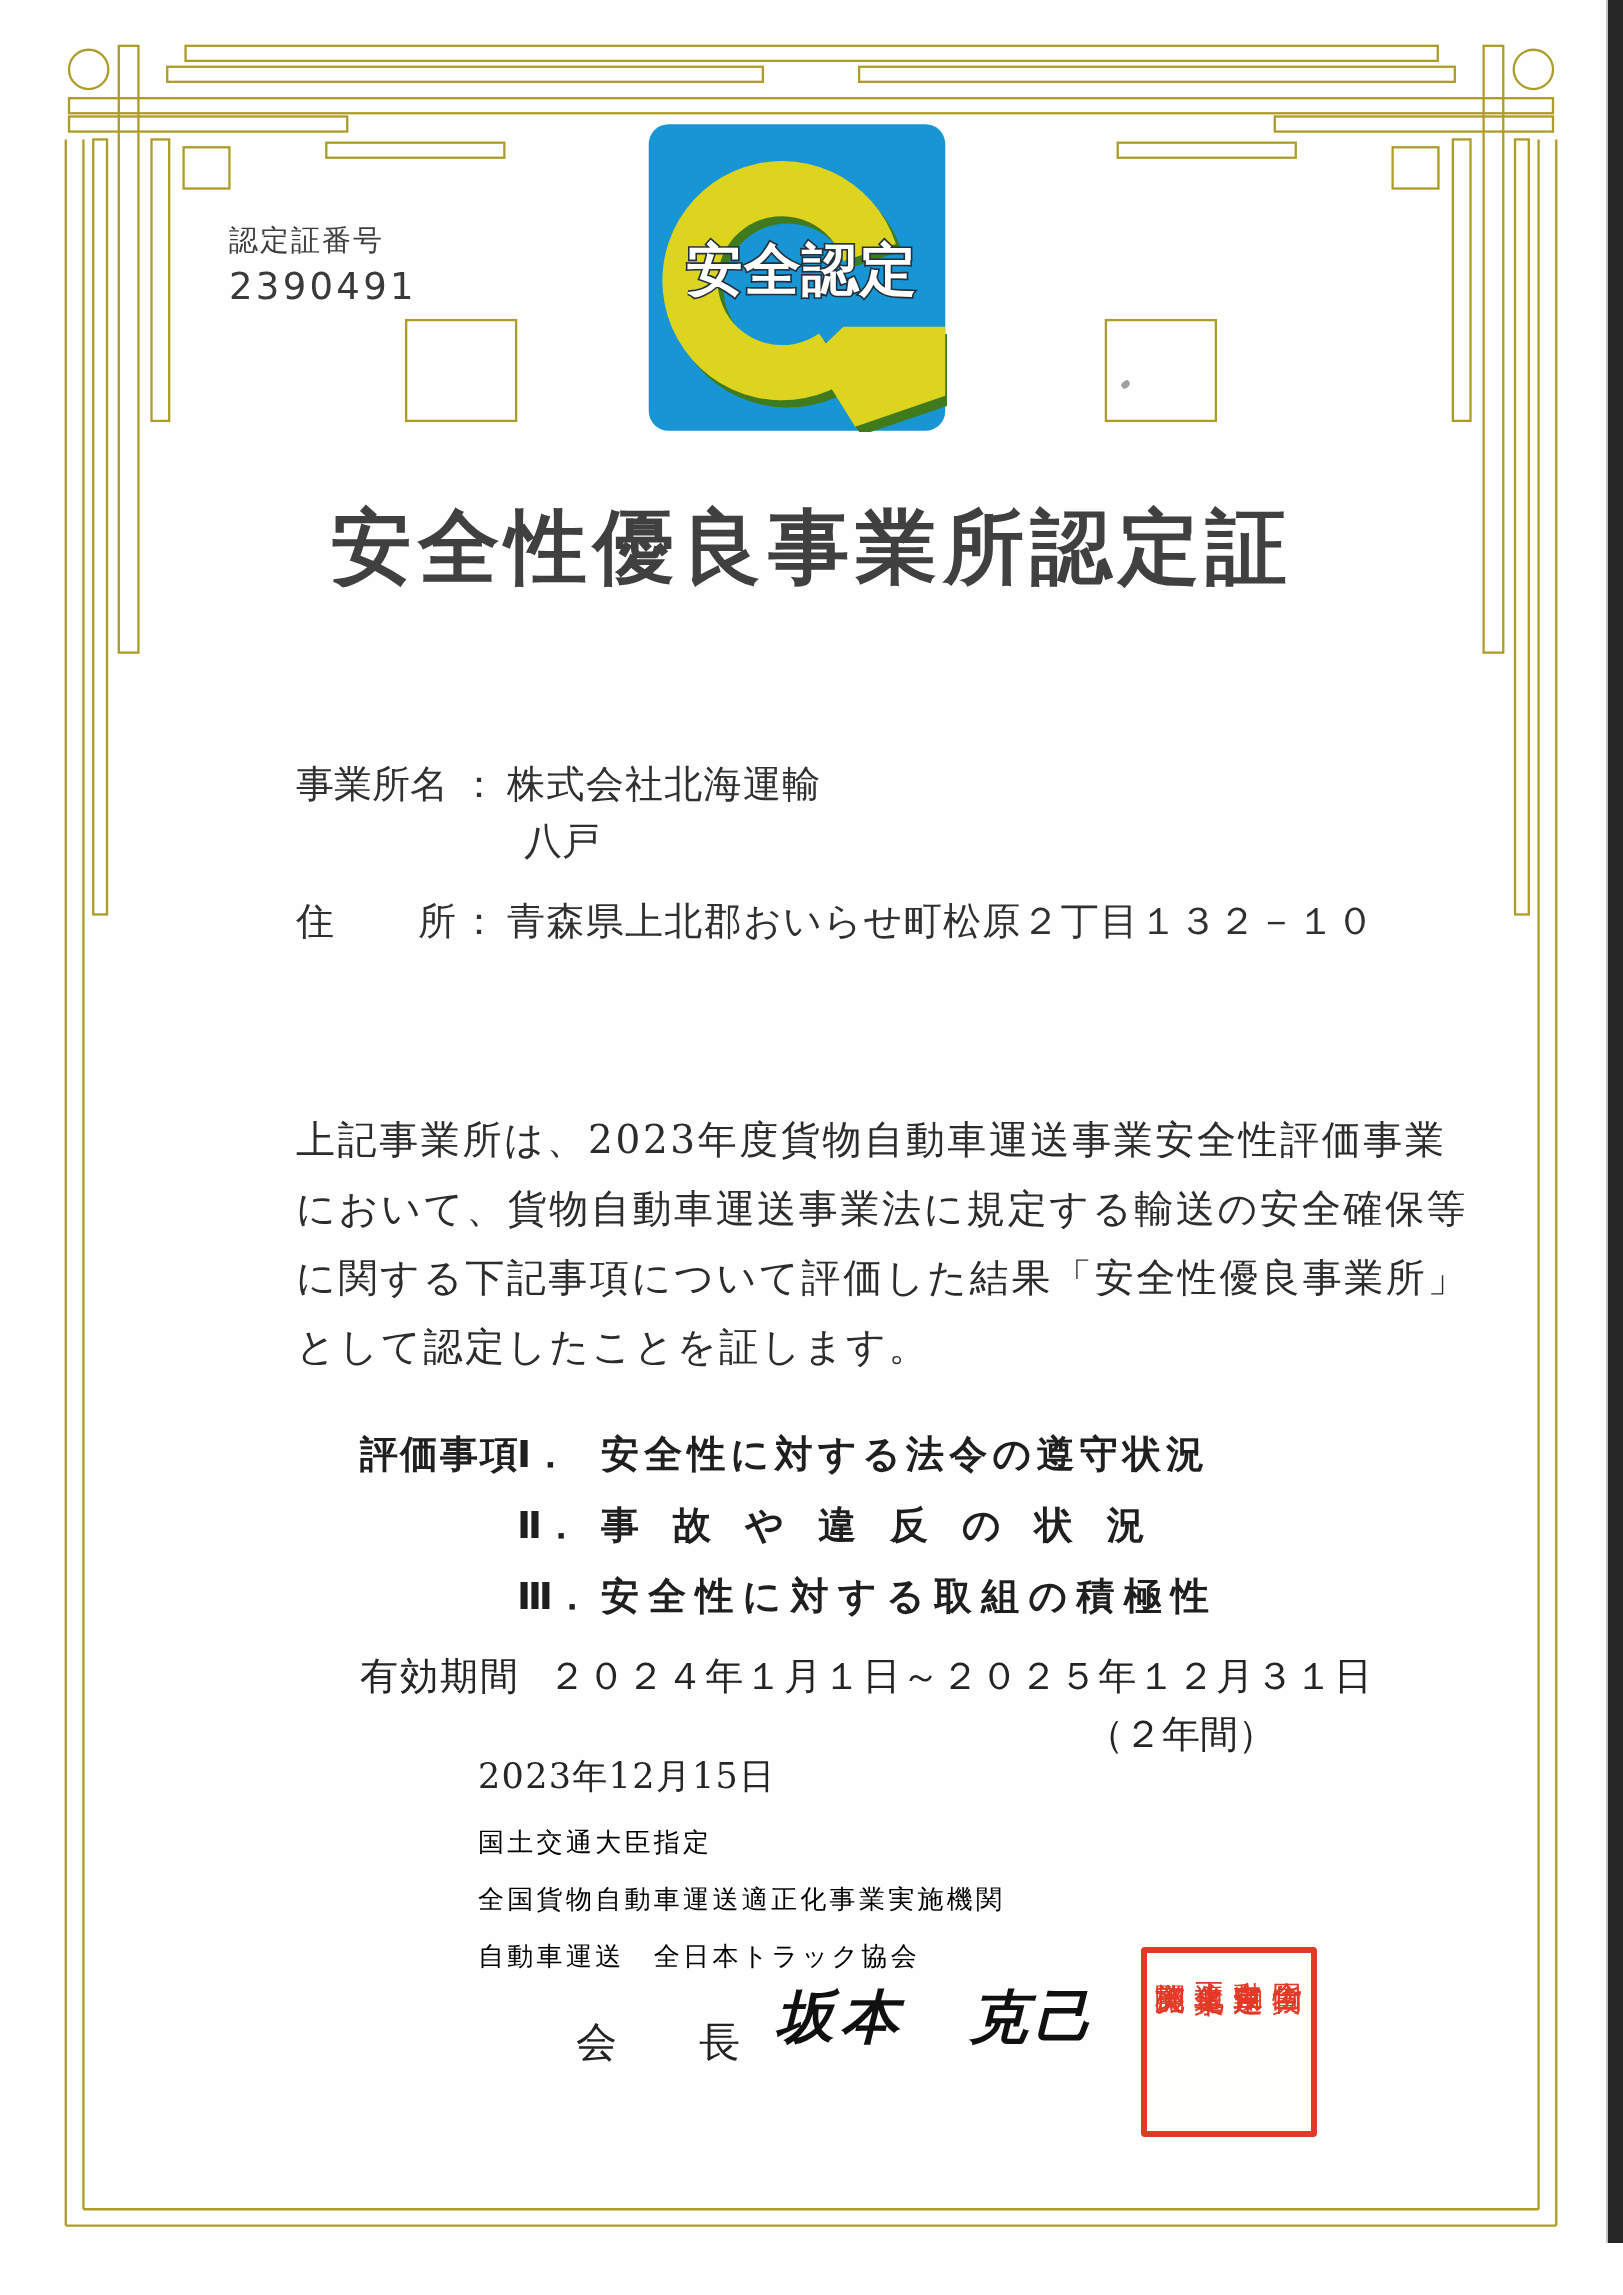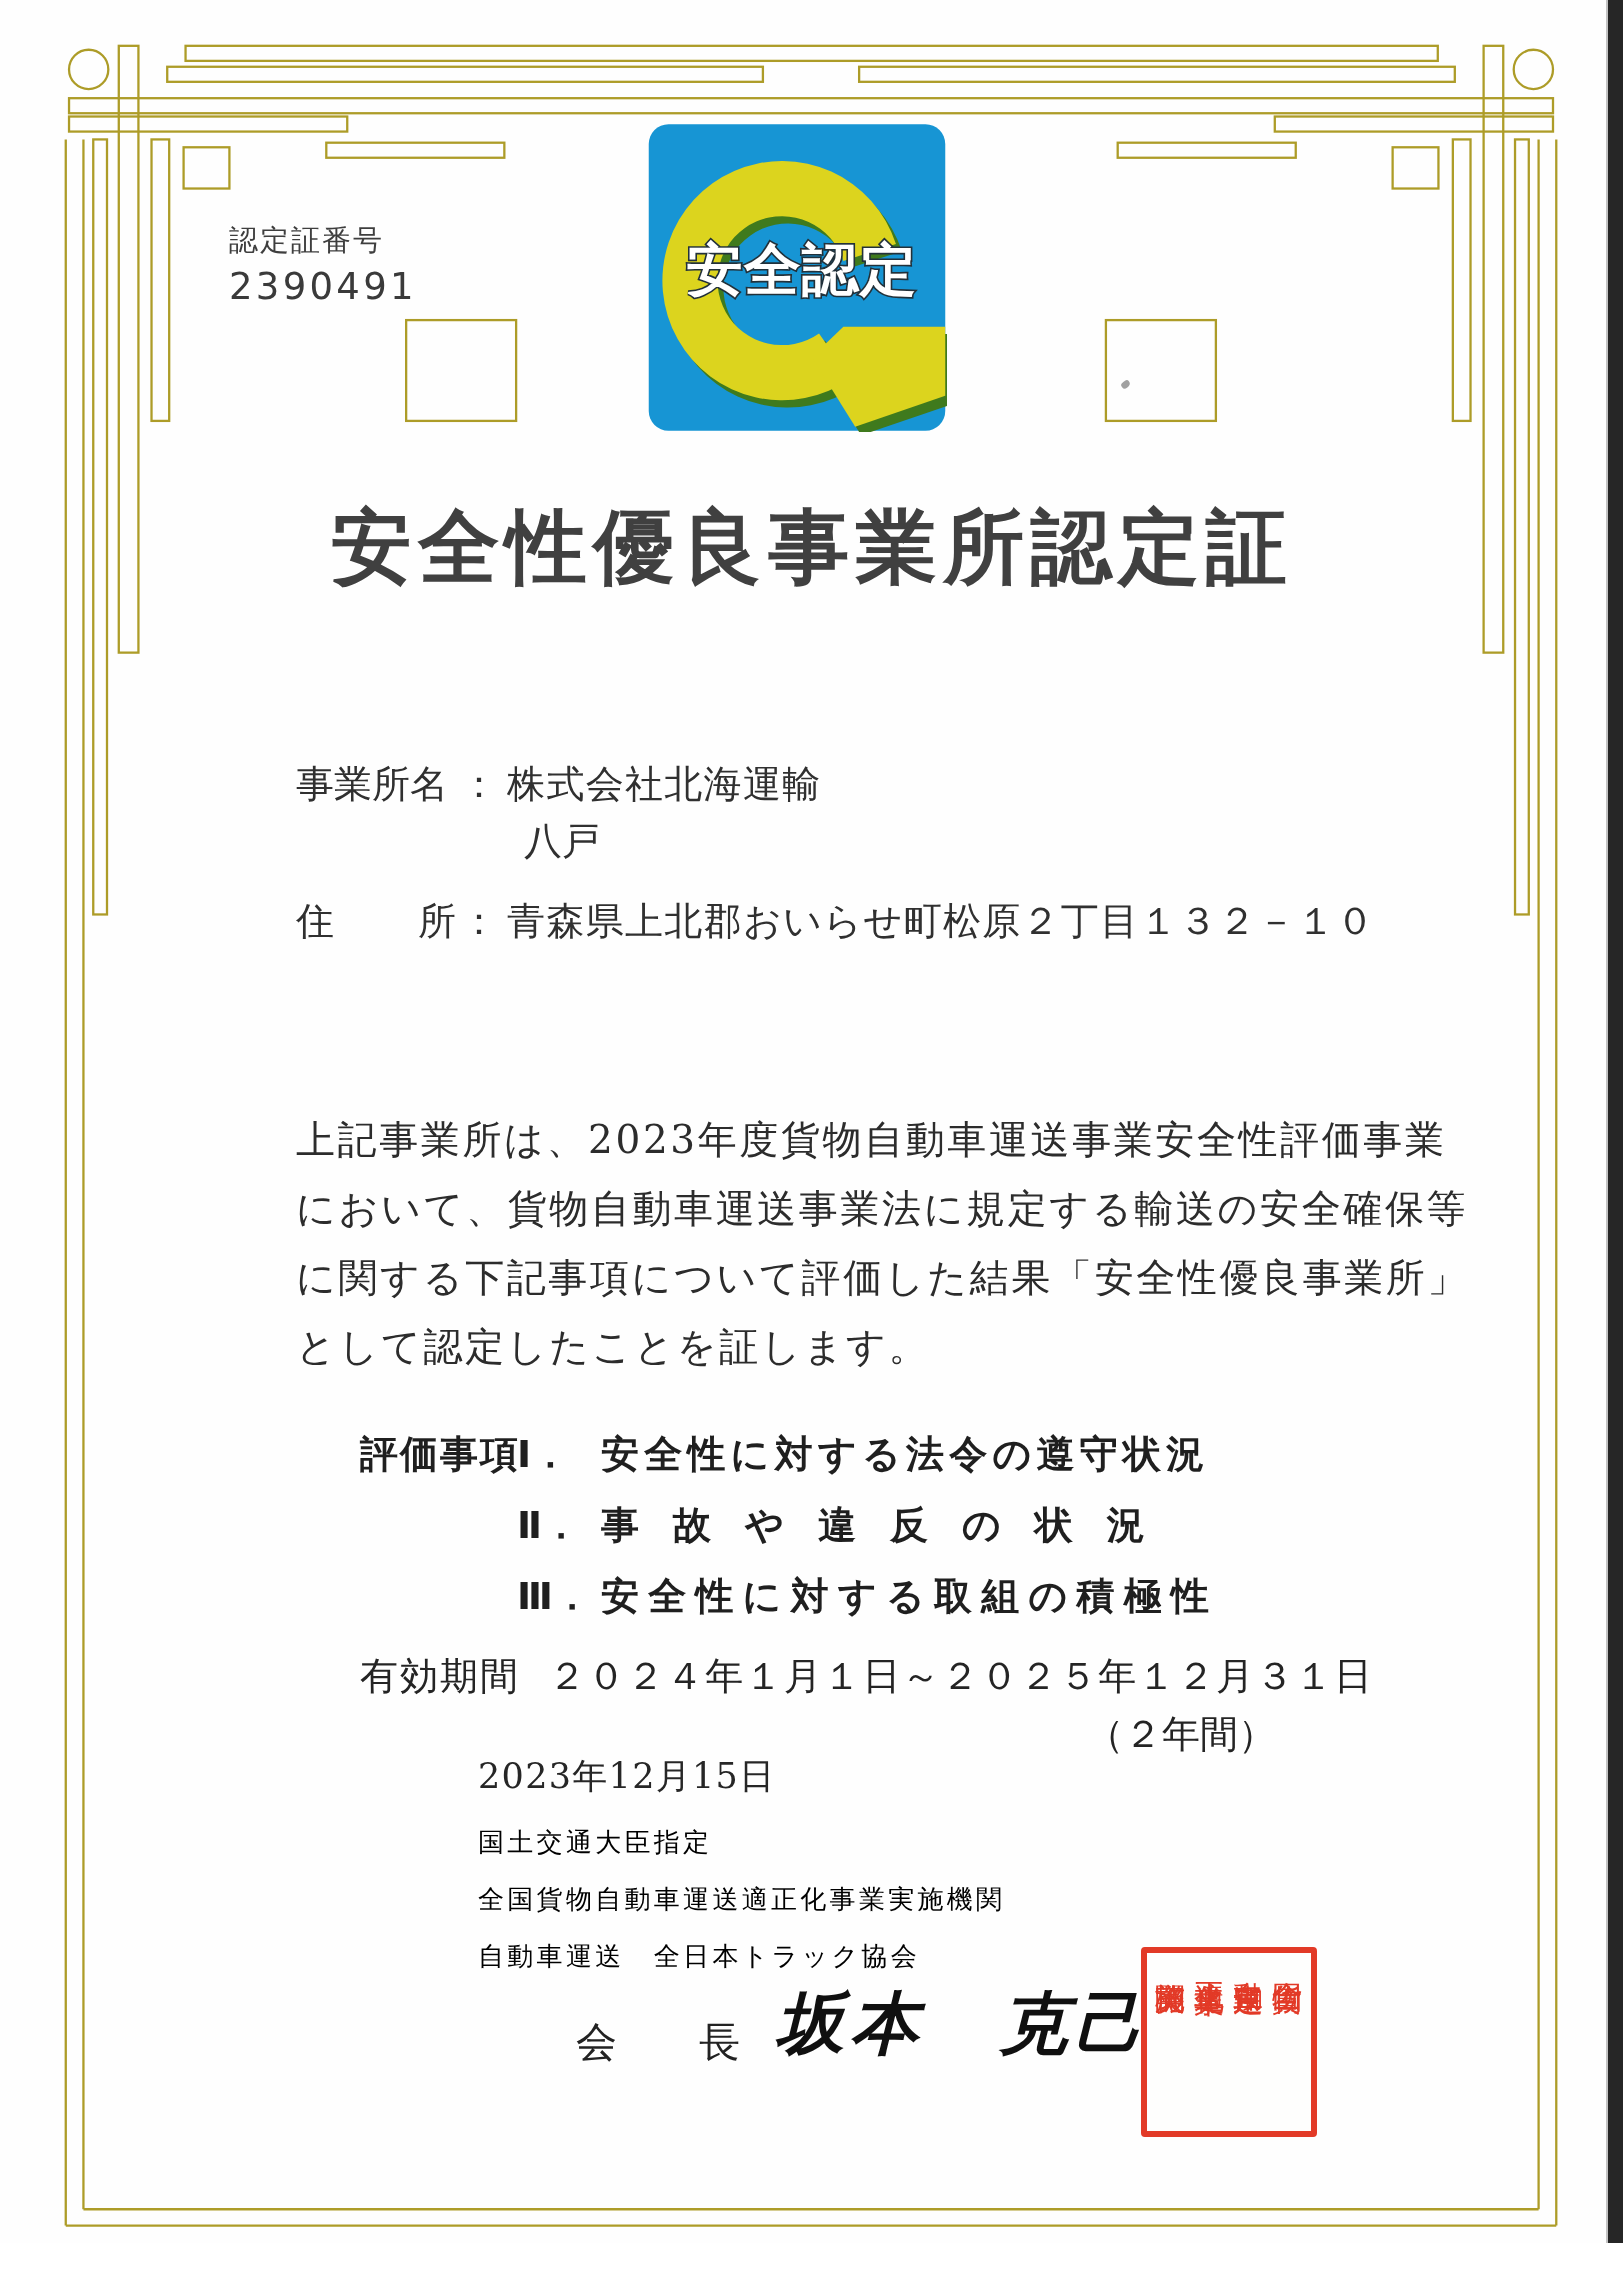--- a/index.html
+++ b/index.html
@@ -49,21 +49,21 @@
   .valid .vlabel{font-weight:400;letter-spacing:2px;margin-right:28px;}
   .valid .vvalue{font-weight:500;letter-spacing:1.3px;}
   .duration{left:553px;top:1709px;width:723px;text-align:right;z-index:2;
     font-family:"DejaVu Sans","Liberation Sans",sans-serif;font-weight:500;font-size:38px;color:#242424;}
   
   .issuedate{left:478px;top:1753px;z-index:2;font-size:35px;color:#262626;letter-spacing:1.3px;}
   .issuer{left:478px;top:1814px;z-index:2;font-size:26px;line-height:57px;color:#000000;letter-spacing:3.3px;white-space:nowrap;}
   
   .sig-title{left:576px;top:2015px;z-index:2;font-size:41px;color:#222;}
   .sig-title .inner{display:inline-flex;width:164px;justify-content:space-between;}
-  .sig-name{left:776px;top:1979px;z-index:4;font-size:68px;font-weight:700;font-style:italic;color:#101010;letter-spacing:6.5px;white-space:nowrap;}
+  .sig-name{left:776px;top:1979px;z-index:4;font-size:58px;font-weight:700;font-style:italic;color:#101010;letter-spacing:6.5px;white-space:nowrap;}
   
   .seal{left:1141px;top:1947px;width:164px;height:178px;z-index:3;
     border:6.5px solid #e23a27;border-radius:3.9px;
     display:flex;justify-content:center;align-items:center;
     background:rgba(255,252,250,0.15);}
   .seal .cols{writing-mode:vertical-rl;text-orientation:upright;
     font-family:"DejaVu Serif","Liberation Serif",serif;
     color:#e23a27;font-size:30px;line-height:39px;height:169px;letter-spacing:1.3px;}
   .speck{left:1121px;top:381px;width:9.2px;height:6.5px;background:#8a8a8a;border-radius:50% 40% 60% 50%;transform:rotate(-35deg);z-index:2;opacity:.8;}
 </style>

